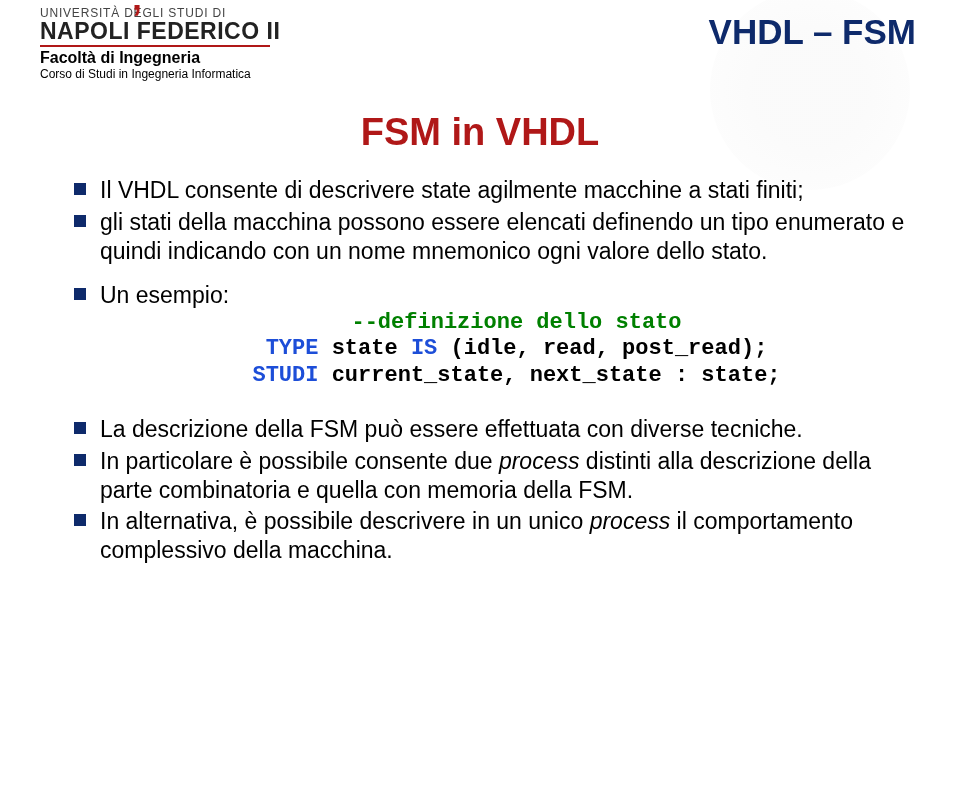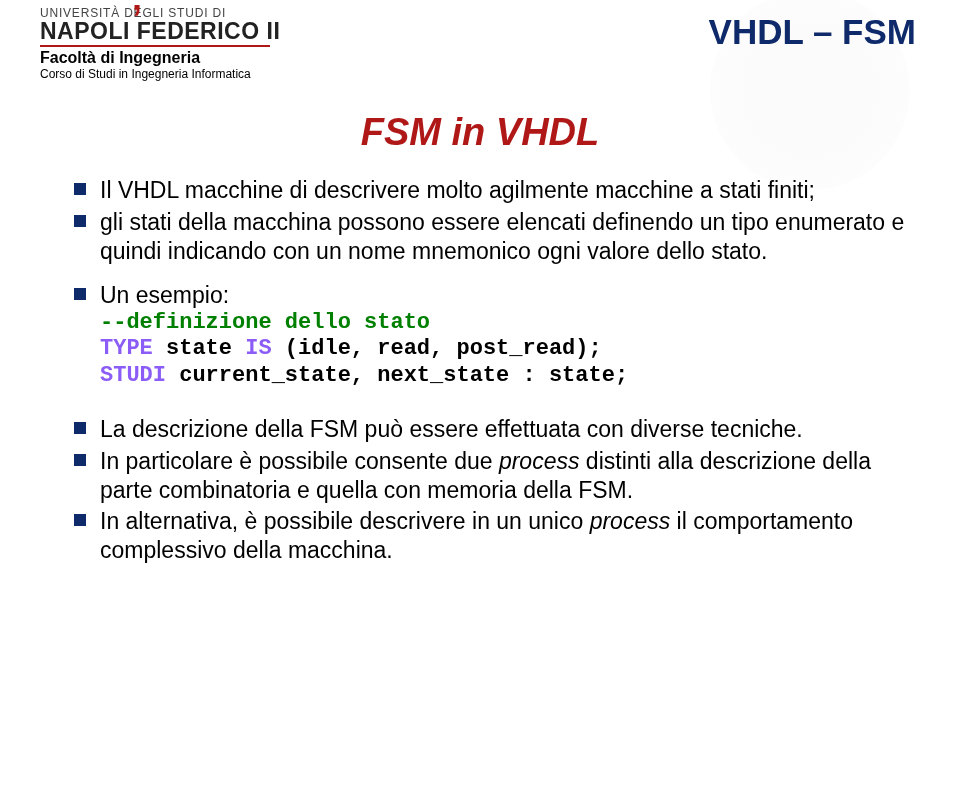--- a/index.html
+++ b/index.html
@@ -82,21 +82,20 @@
     margin-top: 0;
     padding-top: 6px;
     padding-right: 4px;
   }
   .main-title {
     text-align: center;
     font-size: 38px;
     font-weight: bold;
     color: #b01818;
     margin: 30px 0 22px 0;
-    font-style: italic;
   }
   ul.bullets {
     list-style: none;
     padding-left: 34px;
     margin: 0 0 16px 0;
   }
   ul.bullets > li {
     position: relative;
     font-size: 23px;
     color: #000;
@@ -114,21 +113,21 @@
     background: #0e2a6b;
   }
   .code-block {
     margin-left: 68px;
     font-family: "Courier New", Courier, monospace;
     font-size: 22px;
     font-weight: bold;
     line-height: 1.2;
   }
   .code-comment { color: #008000; }
-  .code-keyword { color: #8b5cf6; }
+  .code-keyword { color: #1d4ed8; }
   .code-text { color: #000; }
   ul.bullets.second {
     margin-top: 26px;
   }
   .italic { font-style: italic; }
 </style>
 </head>
 <body>
 
 <div class="watermark"></div>
@@ -143,28 +142,28 @@
       <div class="uni-sep"></div>
       <div class="uni-faculty">Facoltà di Ingegneria</div>
       <div class="uni-course">Corso di Studi in Ingegneria Informatica</div>
     </div>
     <div class="page-section-title">VHDL – FSM</div>
   </div>
 
   <div class="main-title">FSM in VHDL</div>
 
   <ul class="bullets">
-    <li>Il VHDL macchine di descrivere molto agilmente macchine a stati finiti;</li>
+    <li>Il VHDL consente di descrivere state agilmente macchine a stati finiti;</li>
     <li>gli stati della macchina possono essere elencati definendo un tipo enumerato e quindi indicando con un nome mnemonico ogni valore dello stato.</li>
   </ul>
 
   <ul class="bullets">
     <li>
       <span>Un esempio:</span>
-      <div class="code-block" style="margin-left:0;">
+      <div class="code-block" style="margin-left:13px;text-align:center;">
         <div>
           <span class="code-comment">--definizione dello stato</span>
         </div>
         <div>
           <span class="code-keyword">TYPE </span><span class="code-text">state </span><span class="code-keyword">IS </span><span class="code-text">(idle, read, post_read);</span>
         </div>
         <div>
           <span class="code-keyword">STUDI </span><span class="code-text">current_state, next_state : state;</span>
         </div>
       </div>

